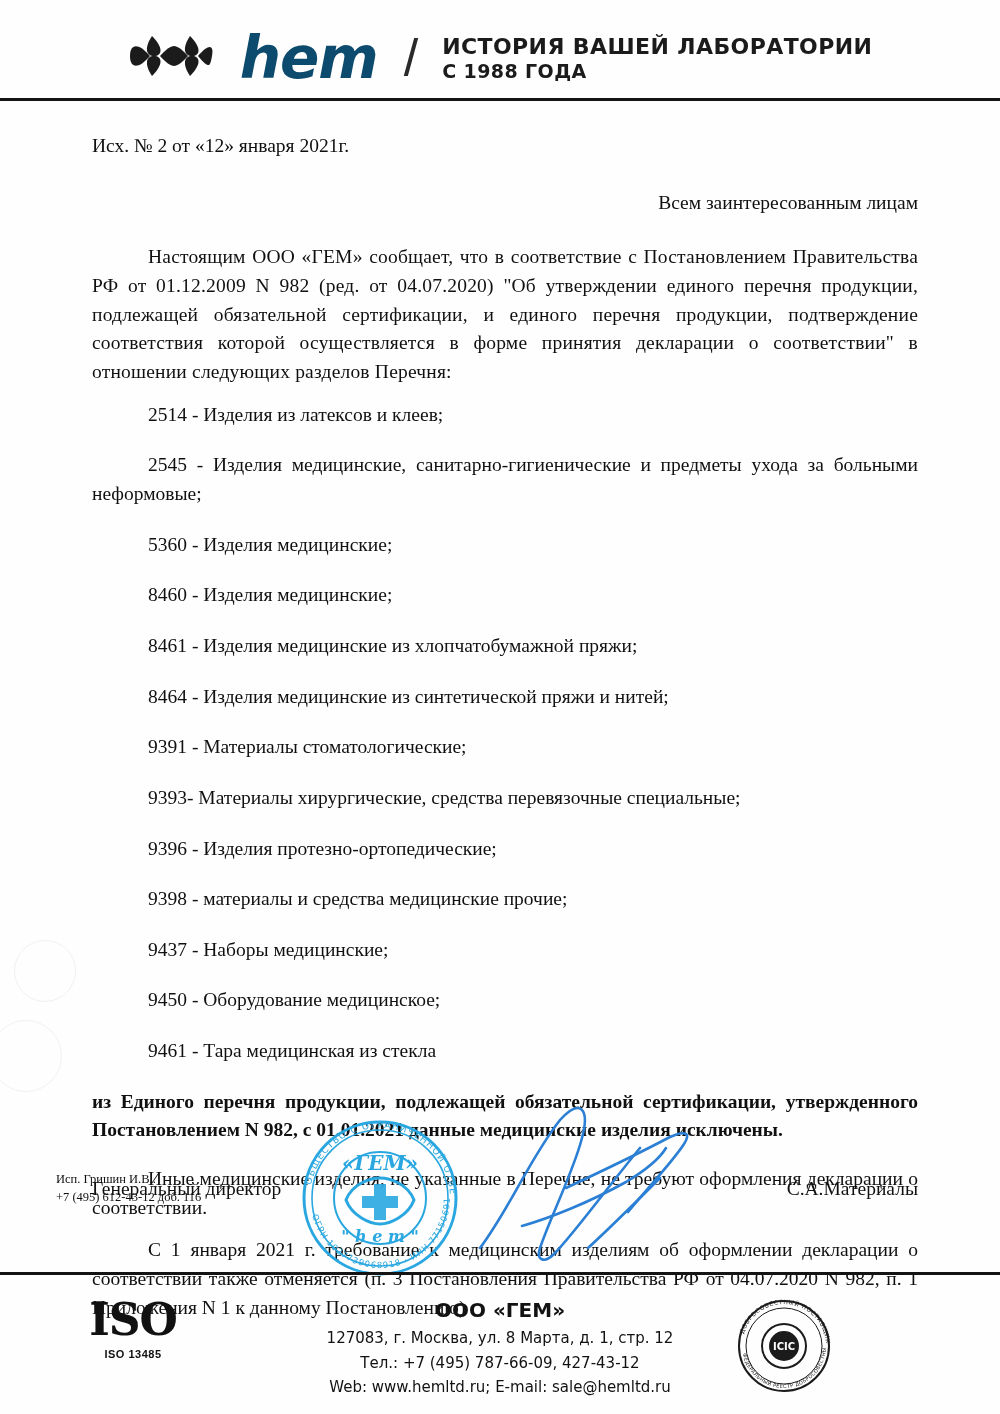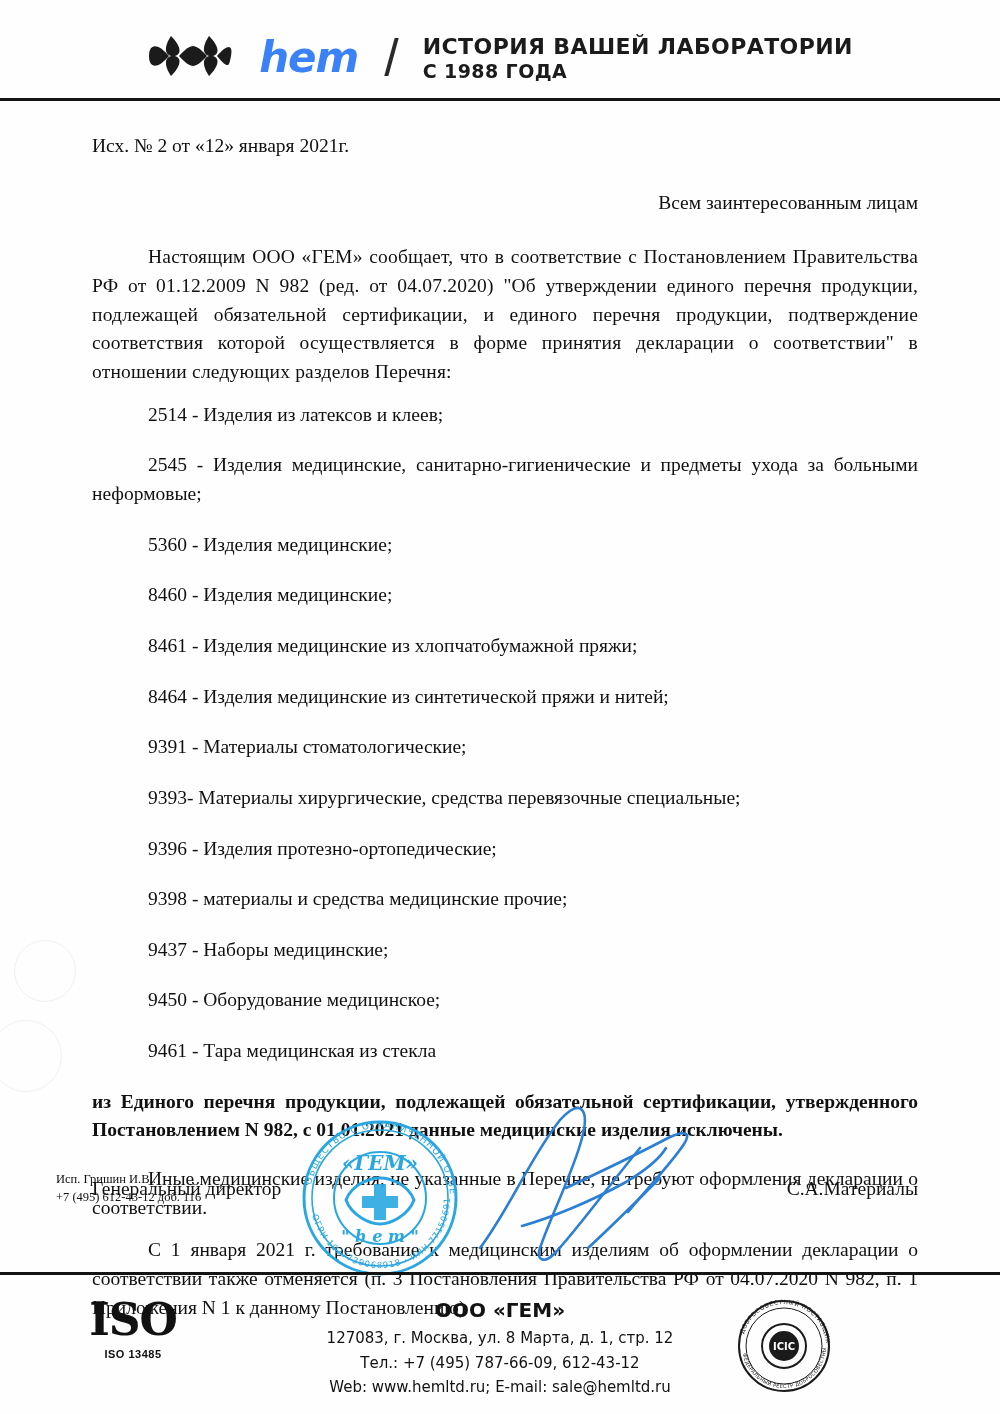--- a/index.html
+++ b/index.html
@@ -34,23 +34,23 @@
     align-items: center;
     gap: 16px;
   }
   .logo-mark {
     display: block;
   }
   .logo-word {
     font-family: "DejaVu Sans", sans-serif;
     font-weight: bold;
     font-style: italic;
-    font-size: 42px;
+    font-size: 58px;
     letter-spacing: -1px;
-    color: #3b82f6;
+    color: #0c4a6e;
     line-height: 1;
     margin-left: 10px;
   }
   .logo-slash {
     font-family: "Liberation Sans", sans-serif;
     font-size: 52px;
     color: #2a2a2a;
     font-weight: 300;
     margin: 0 8px 0 10px;
     line-height: 1;
@@ -337,21 +337,21 @@
   <div class="footer">
 
     <div class="iso-logo">
       <div class="iso-word">ISO</div>
       <div class="iso-sub">ISO 13485</div>
     </div>
 
     <div class="footer-center">
       <div class="company">ООО «ГЕМ»</div>
       <div>127083, г. Москва, ул. 8 Марта, д. 1, стр. 12</div>
-      <div>Тел.: +7 (495) 787-66-09, 612-43-12</div>
+      <div>Тел.: +7 (495) 787-66-09, 427-43-12</div>
       <div>Web: www.hemltd.ru; E-mail: sale@hemltd.ru</div>
     </div>
 
     <div class="supplier-badge">
       <svg width="116" height="100" viewBox="0 0 116 100">
         <defs>
           <path id="badgeTop" d="M 58,52 m -42,0 a 42,42 0 1,1 84,0" fill="none"></path>
           <path id="badgeBottom" d="M 16,52 a 42,42 0 0,0 84,0" fill="none"></path>
         </defs>
         <circle cx="58" cy="52" r="45" fill="none" stroke="#1b1b1b" stroke-width="2"></circle>

